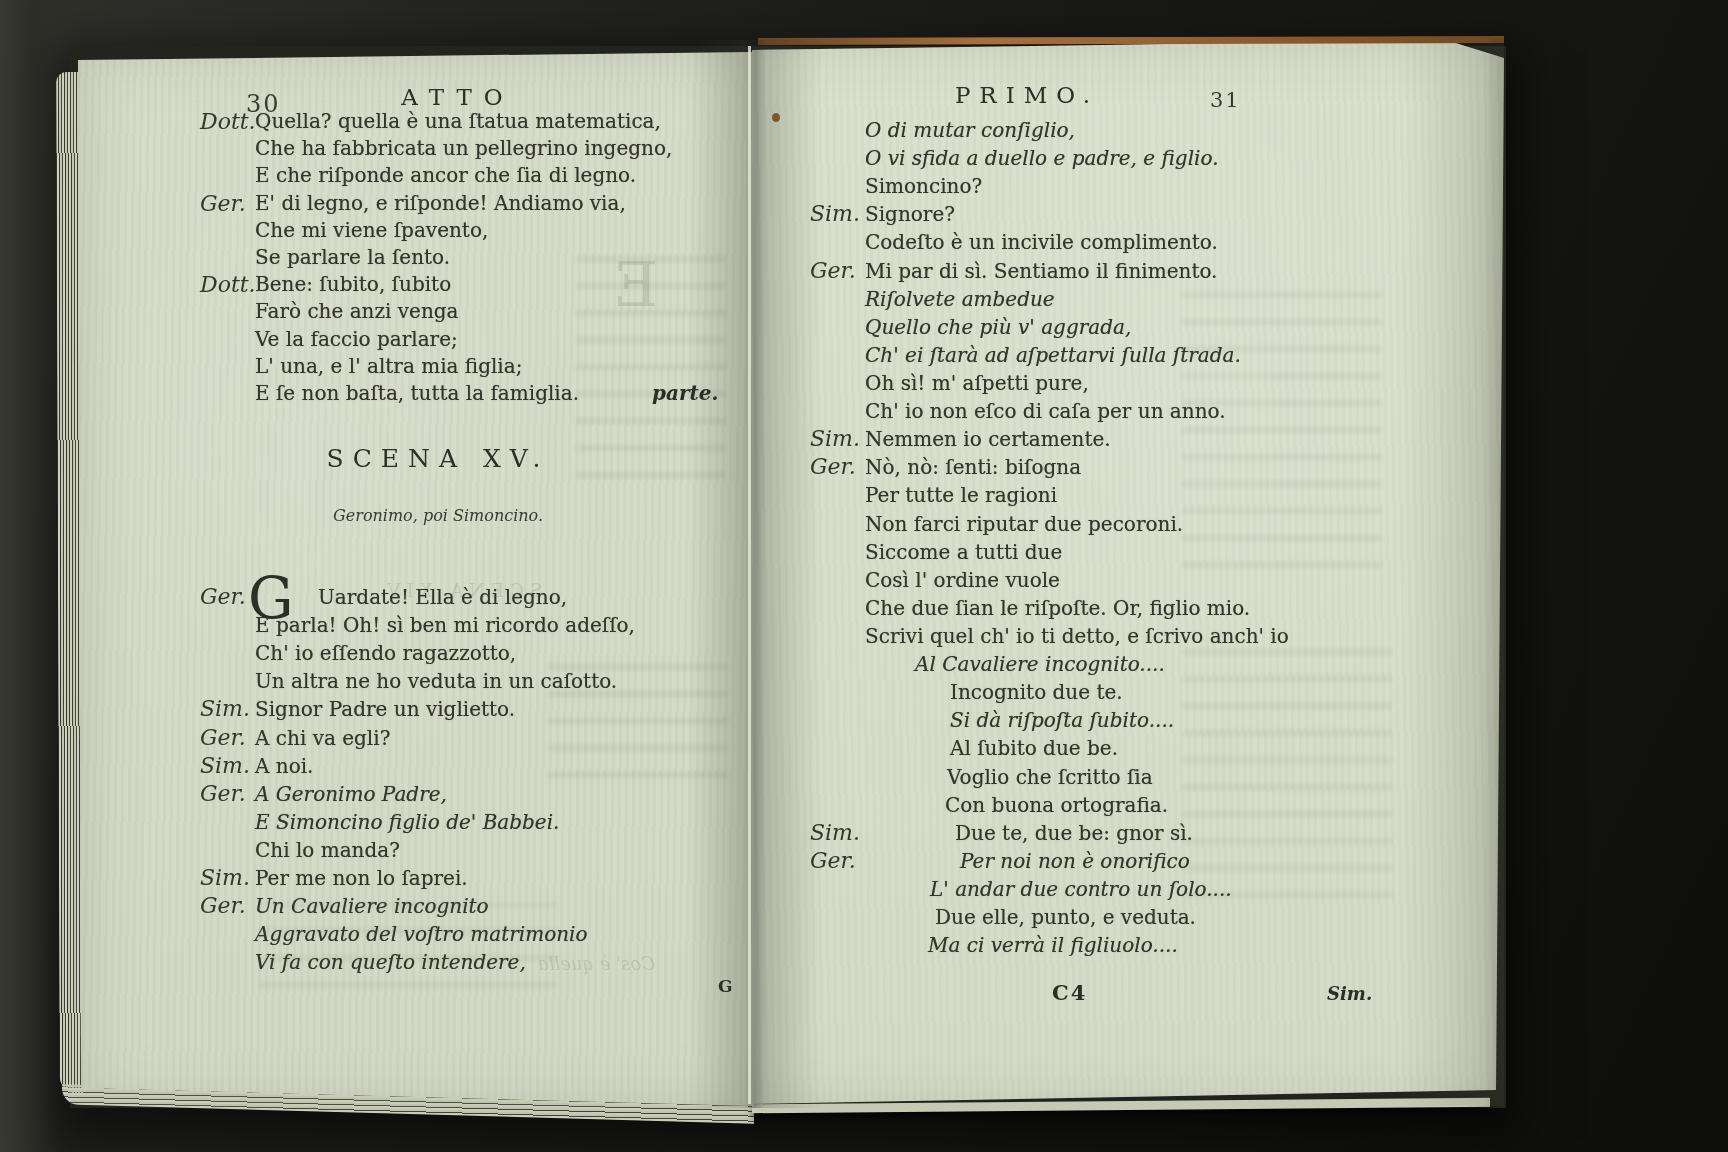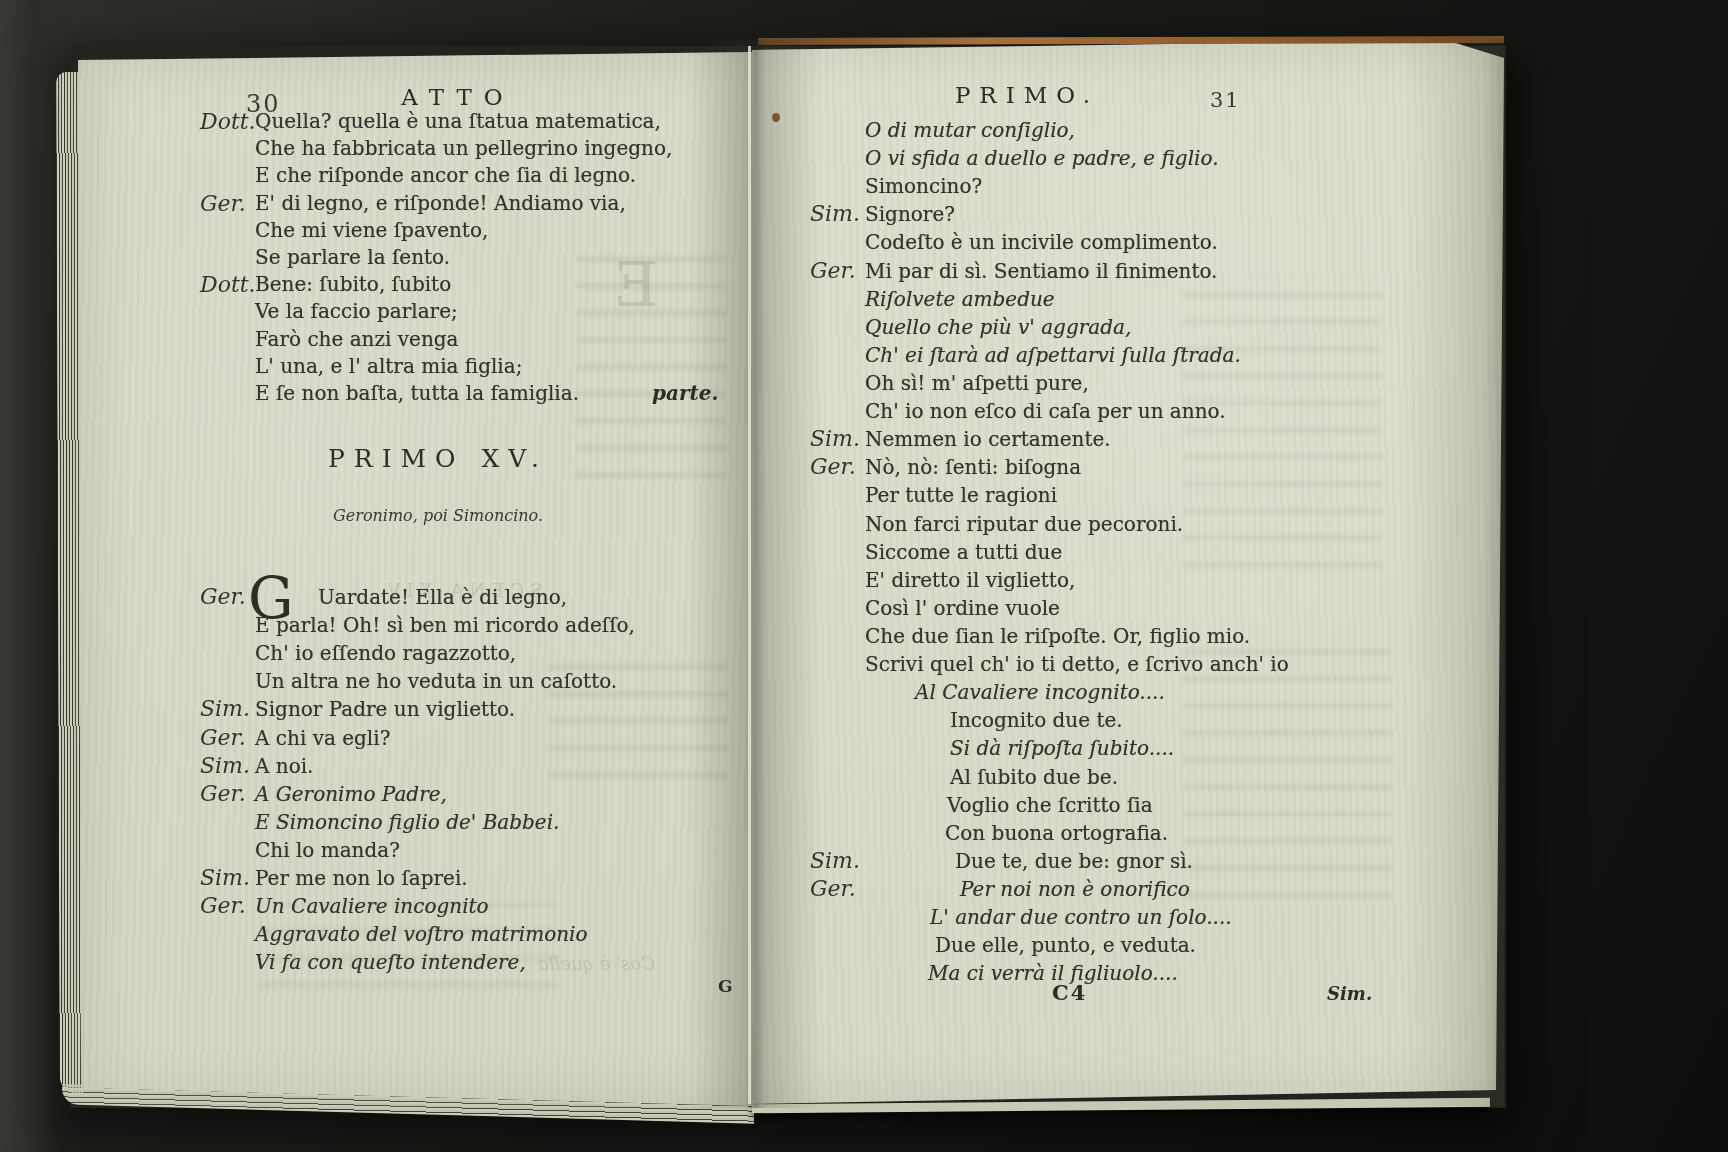--- a/index.html
+++ b/index.html
@@ -101,27 +101,27 @@
     <div class="running-header" style="left:190px;top:36px;width:380px;">ATTO</div>
 
     <div class="dlg lh27" style="left:122px;top:60px;width:580px;">
         <div class="line"><span class="spk">Dott.</span><span class="txt">Quella? quella è una ſtatua matematica,</span></div>
         <div class="line"><span class="txt">Che ha fabbricata un pellegrino ingegno,</span></div>
         <div class="line"><span class="txt">E che riſponde ancor che ſia di legno.</span></div>
         <div class="line"><span class="spk">Ger.</span><span class="txt">E' di legno, e riſponde! Andiamo via,</span></div>
         <div class="line"><span class="txt">Che mi viene ſpavento,</span></div>
         <div class="line"><span class="txt">Se parlare la ſento.</span></div>
         <div class="line"><span class="spk">Dott.</span><span class="txt">Bene: ſubito, ſubito</span></div>
+        <div class="line"><span class="txt">Farò che anzi venga</span></div>
         <div class="line"><span class="txt">Ve la faccio parlare;</span></div>
-        <div class="line"><span class="txt">Farò che anzi venga</span></div>
         <div class="line"><span class="txt">L' una, e l' altra mia figlia;</span></div>
         <div class="line"><span class="txt">E ſe non baſta, tutta la famiglia.</span><span class="stage">parte.</span></div>
       </div>
 
-    <div class="scene-heading" style="left:160px;top:396px;width:400px;">PRIMO XV.</div>
+    <div class="scene-heading" style="left:160px;top:396px;width:400px;">SCENA XV.</div>
     <div class="scene-persons" style="left:160px;top:458px;width:400px;">Geronimo, poi Simoncino.</div>
 
     <div class="dlg lh28" style="left:122px;top:535px;width:580px;">
         <div class="line has-dc"><span class="dropcap">G</span><span class="spk">Ger.</span><span class="txt">Uardate! Ella è di legno,</span></div>
         <div class="line"><span class="txt">E parla! Oh! sì ben mi ricordo adeſſo,</span></div>
         <div class="line"><span class="txt">Ch' io eſſendo ragazzotto,</span></div>
         <div class="line"><span class="txt">Un altra ne ho veduta in un caſotto.</span></div>
         <div class="line"><span class="spk">Sim.</span><span class="txt">Signor Padre un viglietto.</span></div>
         <div class="line"><span class="spk">Ger.</span><span class="txt">A chi va egli?</span></div>
         <div class="line"><span class="spk">Sim.</span><span class="txt">A noi.</span></div>
@@ -156,21 +156,20 @@
         <div class="line"><span class="txt it">Riſolvete ambedue</span></div>
         <div class="line"><span class="txt it">Quello che più v' aggrada,</span></div>
         <div class="line"><span class="txt it">Ch' ei ſtarà ad aſpettarvi ſulla ſtrada.</span></div>
         <div class="line"><span class="txt">Oh sì! m' aſpetti pure,</span></div>
         <div class="line"><span class="txt">Ch' io non eſco di caſa per un anno.</span></div>
         <div class="line"><span class="spk">Sim.</span><span class="txt">Nemmen io certamente.</span></div>
         <div class="line"><span class="spk">Ger.</span><span class="txt">Nò, nò: ſenti: biſogna</span></div>
         <div class="line"><span class="txt">Per tutte le ragioni</span></div>
         <div class="line"><span class="txt">Non farci riputar due pecoroni.</span></div>
         <div class="line"><span class="txt">Siccome a tutti due</span></div>
-        <div class="line"><span class="txt">E' diretto il viglietto,</span></div>
         <div class="line"><span class="txt">Così l' ordine vuole</span></div>
         <div class="line"><span class="txt">Che due ſian le riſpoſte. Or, figlio mio.</span></div>
         <div class="line"><span class="txt">Scrivi quel ch' io ti detto, e ſcrivo anch' io</span></div>
         <div class="line"><span class="txt it" style="margin-left: 105px;">Al Cavaliere incognito....</span></div>
         <div class="line"><span class="txt" style="margin-left: 140px;">Incognito due te.</span></div>
         <div class="line"><span class="txt it" style="margin-left: 140px;">Si dà riſpoſta ſubito....</span></div>
         <div class="line"><span class="txt" style="margin-left: 140px;">Al ſubito due be.</span></div>
         <div class="line"><span class="txt" style="margin-left: 137px;">Voglio che ſcritto ſia</span></div>
         <div class="line"><span class="txt" style="margin-left: 135px;">Con buona ortografia.</span></div>
         <div class="line"><span class="spk">Sim.</span><span class="txt" style="margin-left: 145px;">Due te, due be: gnor sì.</span></div>

